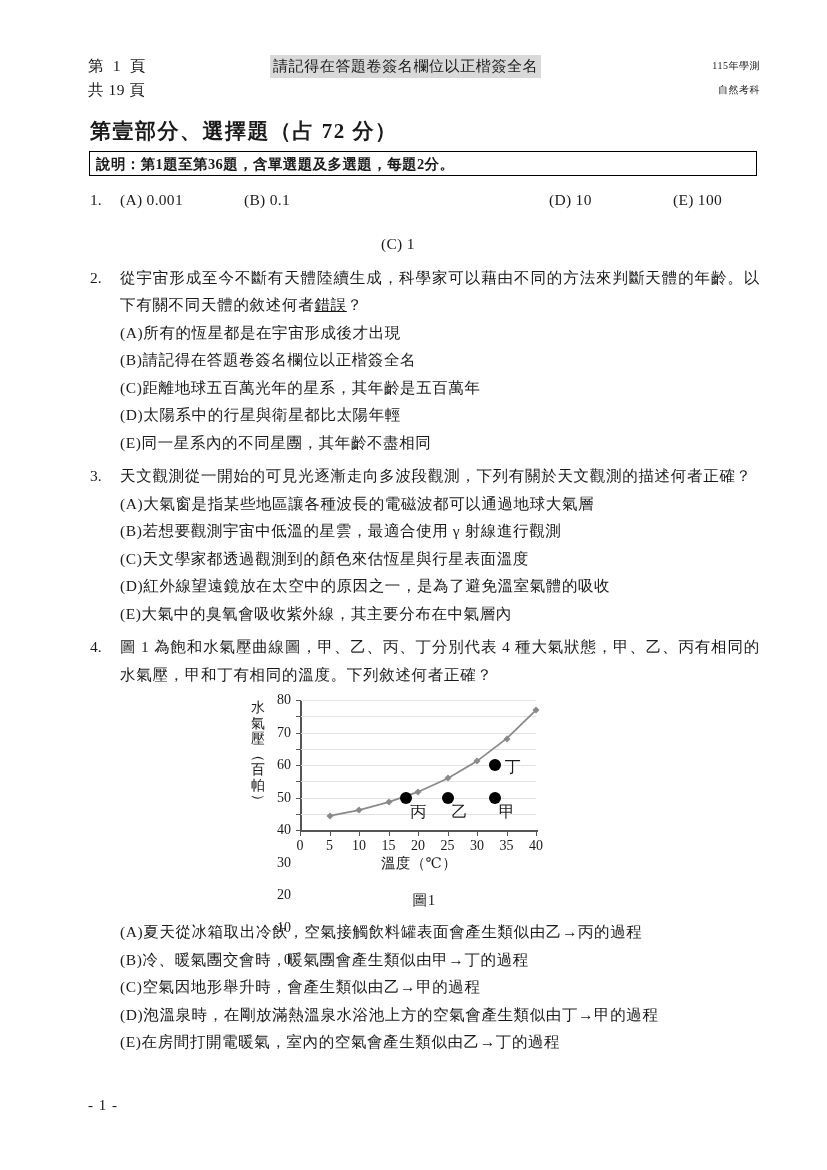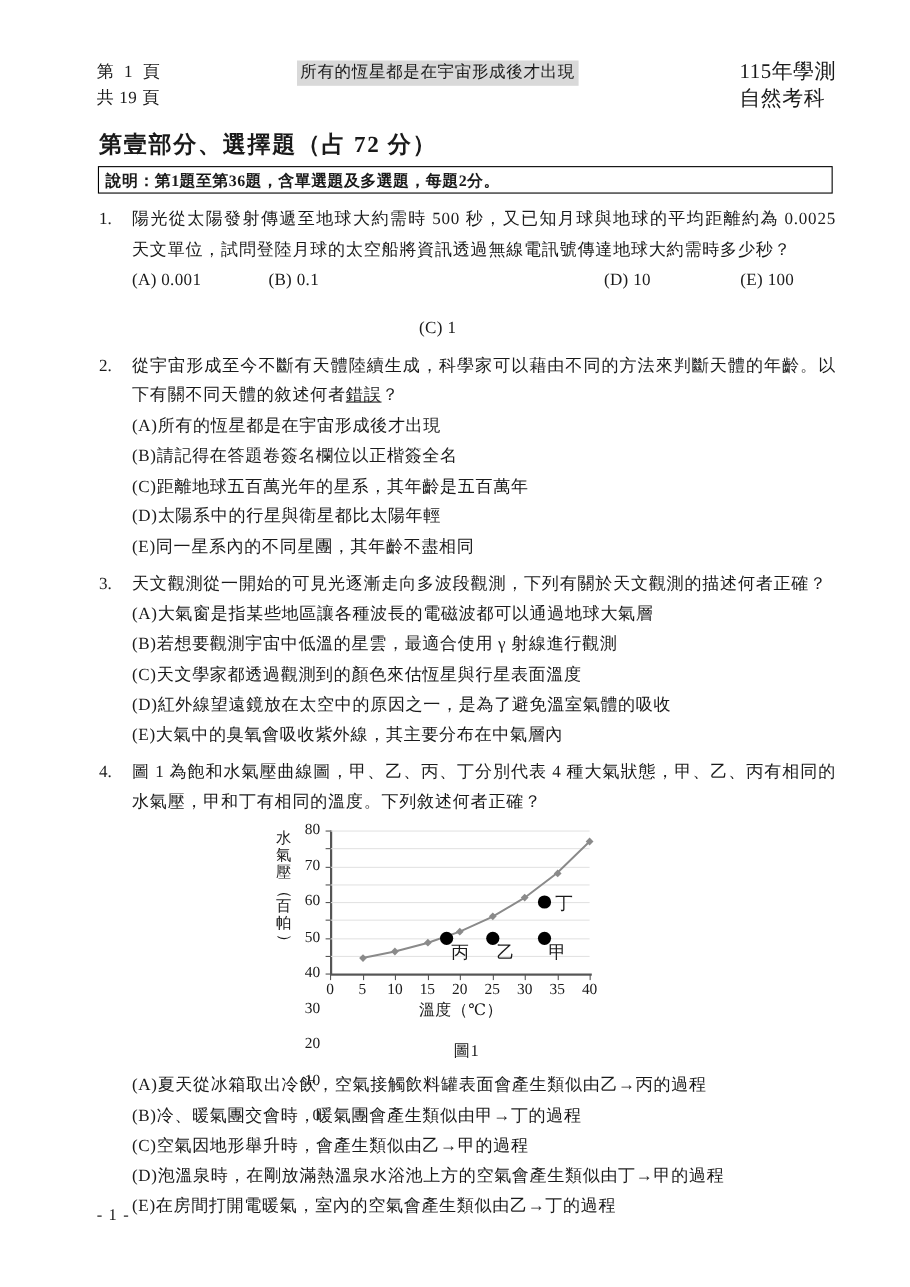--- a/index.html
+++ b/index.html
@@ -52,22 +52,22 @@
     line-height: 21px;
     background: #d9d9d9;
     padding: 1px 3px;
     letter-spacing: 0.6px;
     white-space: nowrap;
   }
   .hdr-right {
     position: absolute;
     right: 0;
     top: 0;
-    text-align: left;
-    font-size: 19px;
+    text-align: right;
+    font-size: 10px;
     line-height: 24px;
     letter-spacing: 0.5px;
   }
 
   
   .sec-title {
     position: absolute;
     left: 2px;
     top: 117px;
     font-size: 21px;
@@ -291,38 +291,38 @@
 <body>
 
 <div id="page">
   <div class="sheet">
 
     <div class="hdr">
       <div class="hdr-left">
         <div>第  1  頁</div>
         <div>共 19 頁</div>
       </div>
-      <div class="hdr-center">所有的恆星都是在宇宙形成後才出現</div>
+      <div class="hdr-center">請記得在答題卷簽名欄位以正楷簽全名</div>
       <div class="hdr-right">
         <div>115年學測</div>
         <div>自然考科</div>
       </div>
     </div>
 
     <div class="sec-title">第壹部分、選擇題（占 72 分）</div>
 
     <div class="instr-box">
       <span>說明：第1題至第36題，含單選題及多選題，每題2分。</span>
     </div>
 
     <div class="qlist">
 
       <div class="q">
         <div class="q-head">
-          <span class="q-num">1.</span><span>陽光從太陽發射傳遞至地球大約需時 500 秒，又已知月球與地球的平均距離約為 0.0025 天文單位，試問登陸月球的太空船將資訊透過無線電訊號傳達地球大約需時多少秒？</span>
+          <span class="q-num">1.</span>
         </div>
         <div class="opt-inline">
           <span>(A) 0.001</span>
           <span>(B) 0.1</span>
           <span>(C) 1</span>
           <span>(D) 10</span>
           <span>(E) 100</span>
         </div>
       </div>
 

